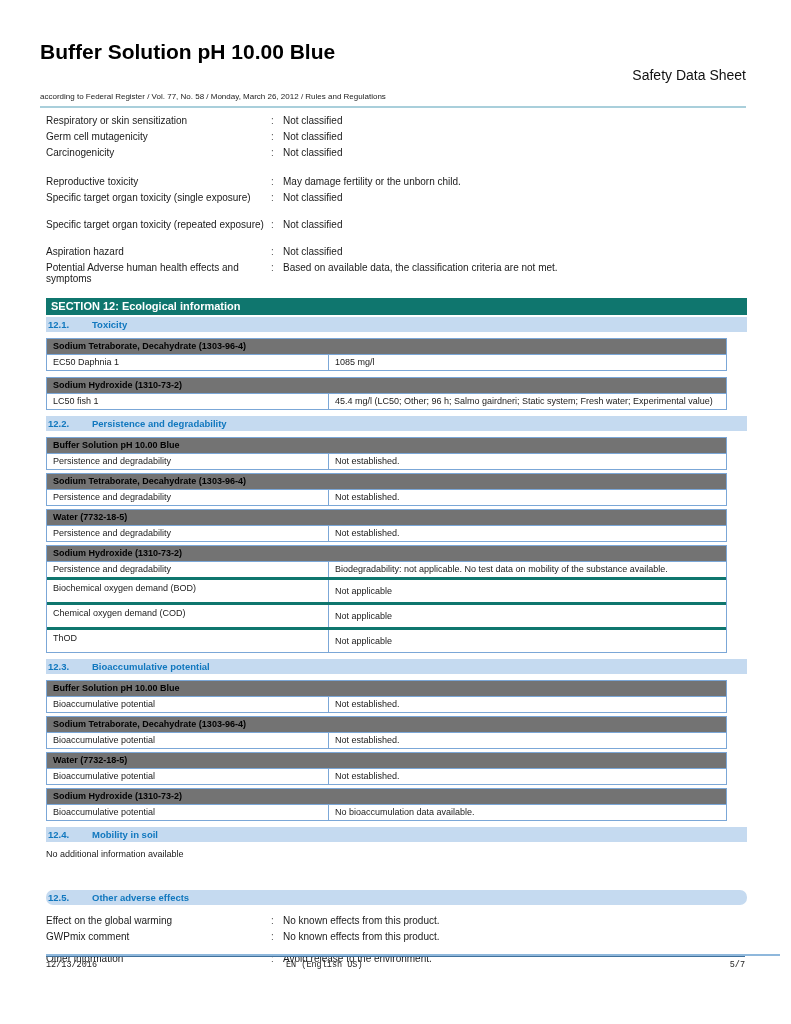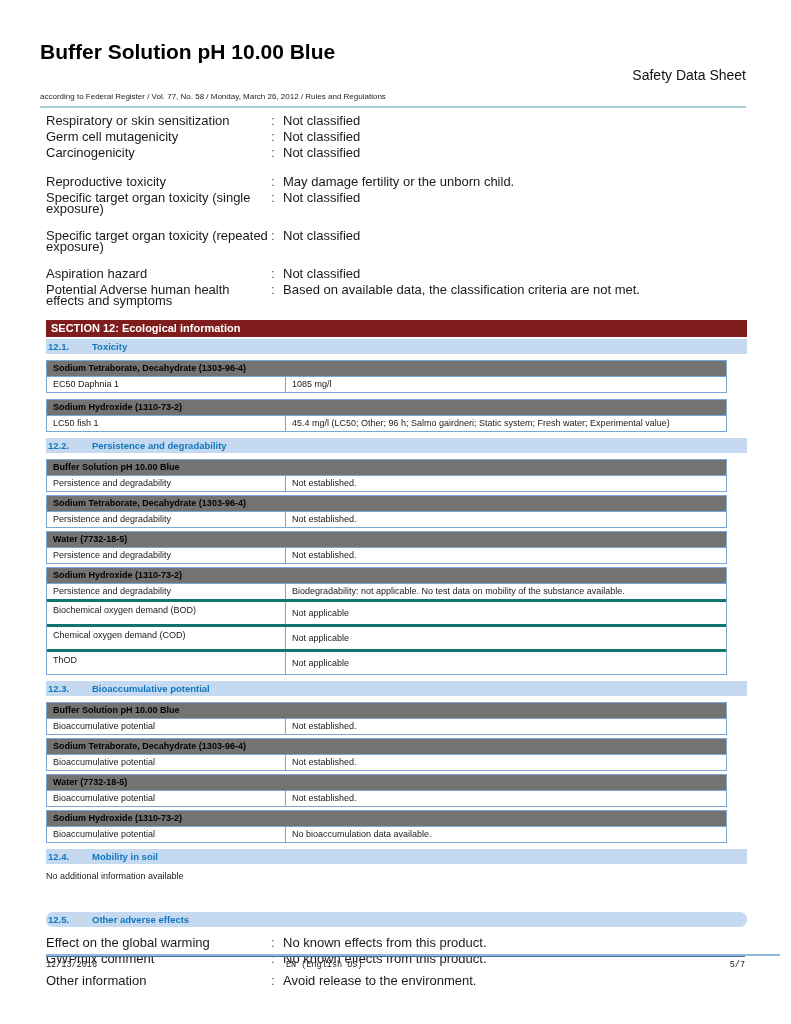--- a/index.html
+++ b/index.html
@@ -12,47 +12,47 @@
   .doc-title { margin:0; font-size:21px; line-height:24px; font-weight:700; color:#000; }
   .doc-subtitle { margin-top:3px; font-size:14px; line-height:17px; color:#111;text-align:right; }
   .doc-according { margin-top:8px; font-size:8px; line-height:10px; color:#222; }
   .top-rule { margin:4px 45px 0 40px; height:2px; background:#A9CFDB; }
 
   
   .content { margin:0 44px 0 46px; }
 
   
   .kv-section { margin-top:7px; }
-  .kv-row { display:flex; font-size:13px; line-height:11px; margin-bottom:5px; }
+  .kv-row { display:flex; font-size:10px; line-height:11px; margin-bottom:5px; }
   .kv-label { width:225px; flex:none; }
   .kv-sep { width:12px; flex:none; color:#555; text-align:left; }
   .kv-value { flex:1; }
   .gap-a { margin-top:18px; }
   .gap-b { margin-top:16px; }
   .gap-c { }
 
   
   .banner {
-    margin-top:14px; background:#7f1d1d; color:#fff; font-weight:700;
+    margin-top:14px; background:#0f766e; color:#fff; font-weight:700;
     font-size:11px; line-height:12px; padding:2px 0 3px 5px;
   }
   
   .subbar {
     margin-top:6px; background:#C5DAF0; color:#1077BE; font-weight:700;
     font-size:9.5px; line-height:11px; padding:2px 0 2px 2px;
   }
   .banner + .subbar { margin-top:2px; }
   .subbar .sub-num { display:inline-block; width:44px; }
   .subbar.big-gap { margin-top:30px;border-radius:7px; }
 
   
   .mini-table { width:679px; border:1px solid #7BA7D7; margin-top:3px; font-size:9px; line-height:11px; background:#fff; }
   .subbar + .mini-table { margin-top:6px; }
   .mt-header { background:#737373; color:#000; font-weight:700; padding:2px 6px; border-bottom:1px solid #7BA7D7; }
-  .mt-row { display:flex; }
+  .mt-row { display:flex;gap:43px; }
   .mt-row + .mt-row { border-top:3px solid #0f766e; }
   .mt-c1 { width:226px; flex:none; padding:2px 6px; }
   .mt-c2 { flex:1; border-left:1px solid #7BA7D7; padding:2px 6px; }
   .mt-row.tall .mt-c1 { padding:3px 6px 8px; }
   .mt-row.tall .mt-c2 { padding:6px 6px 5px; }
 
   .note-text { margin-top:7px; font-size:9px; line-height:11px; }
 
   
   .footer { position:absolute; left:46px; top:954px; width:734px;font-family:Liberation Mono, monospace; }

